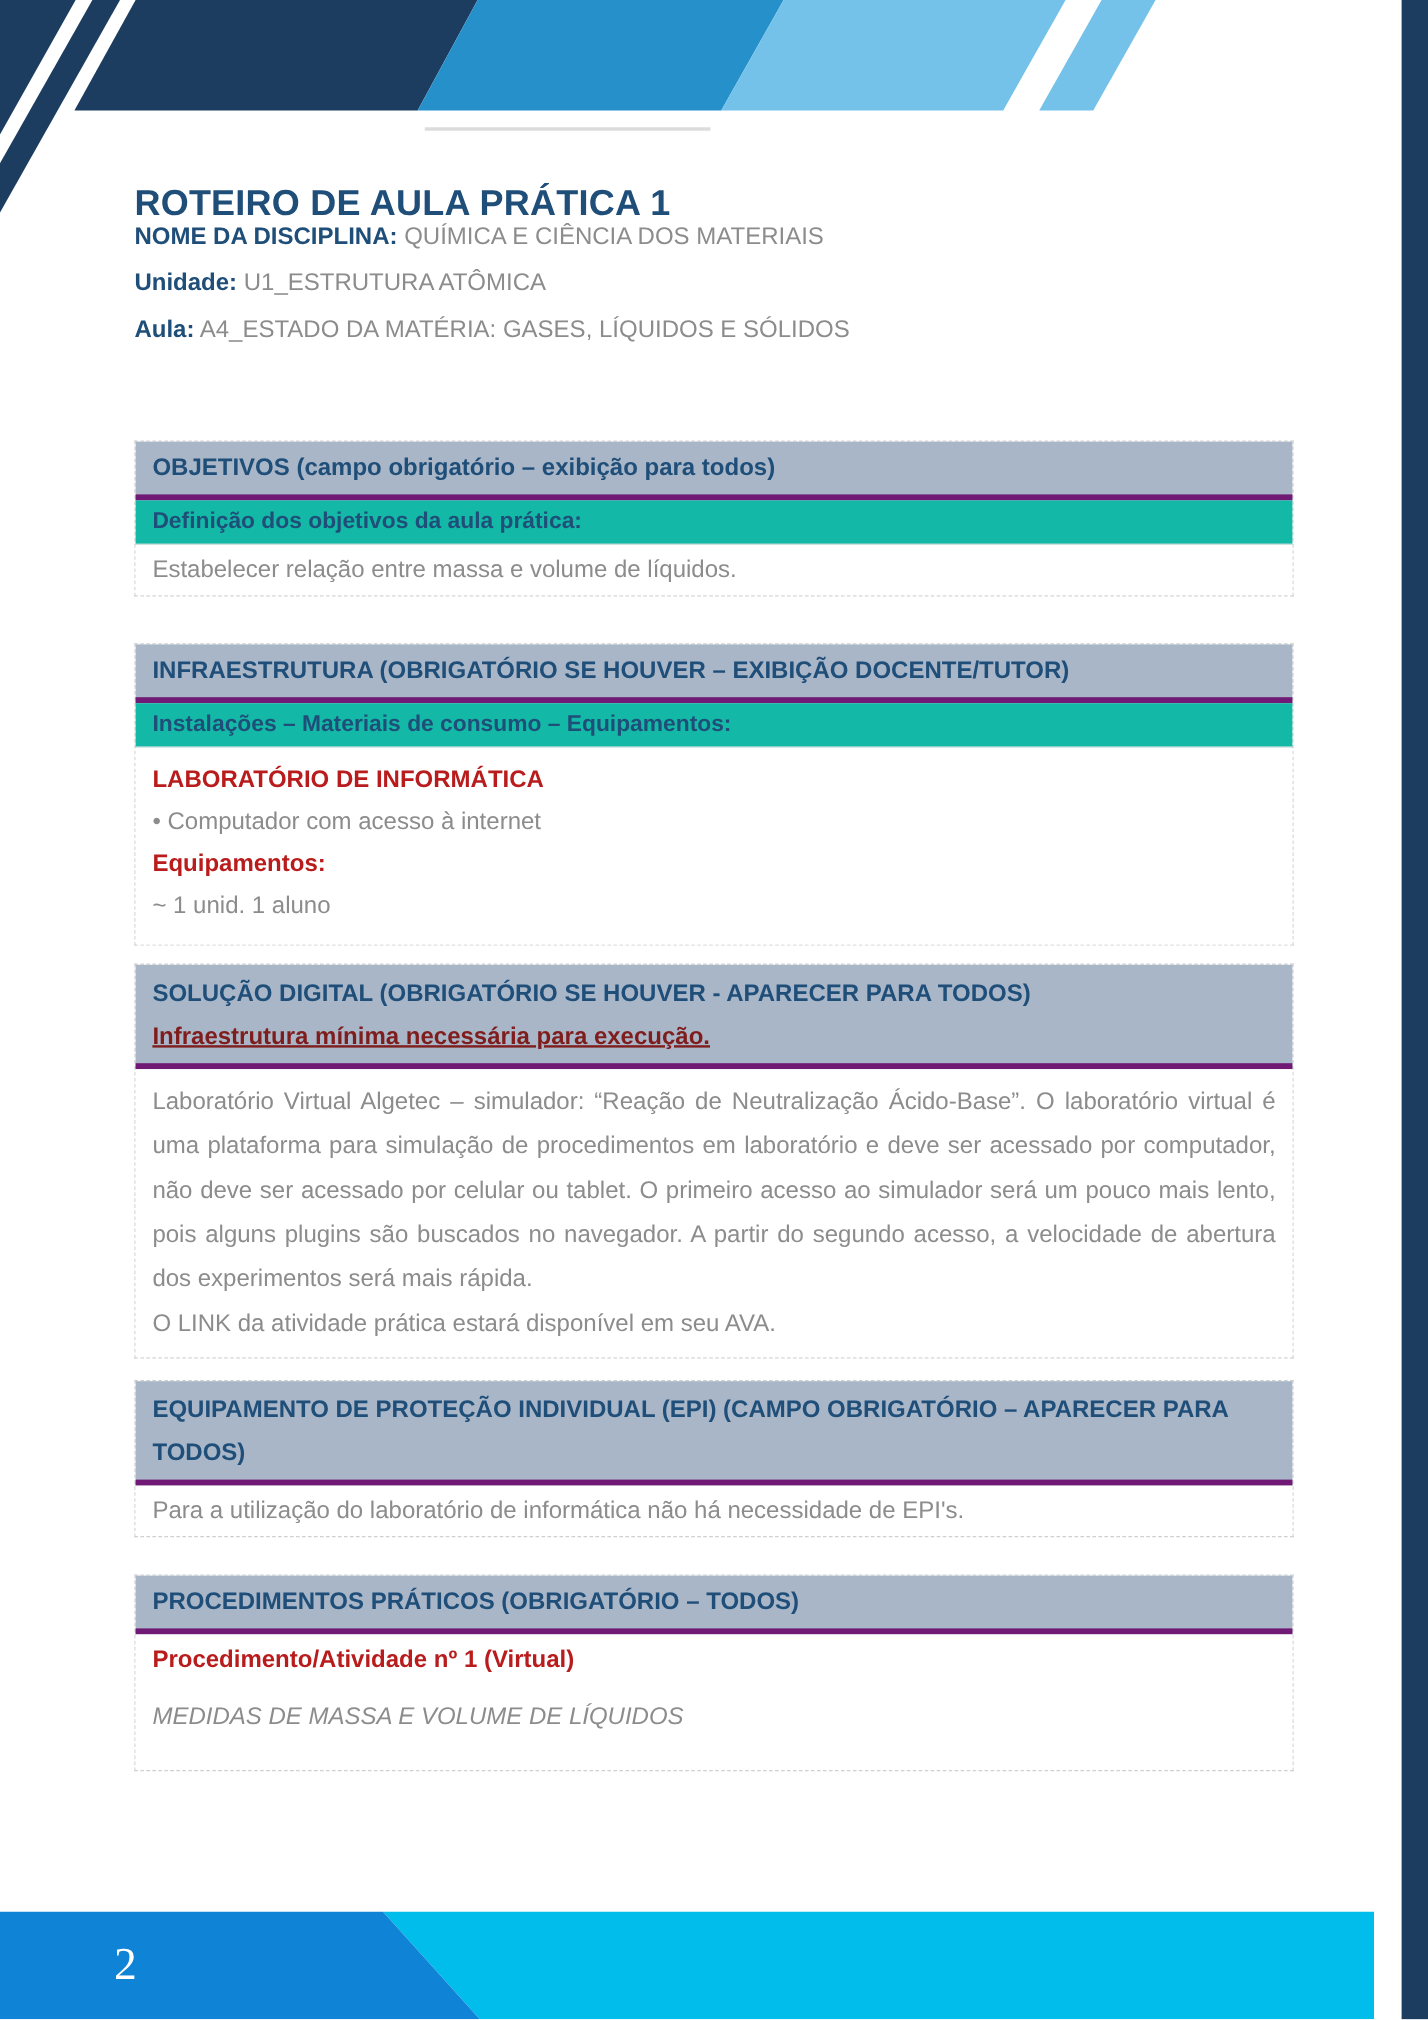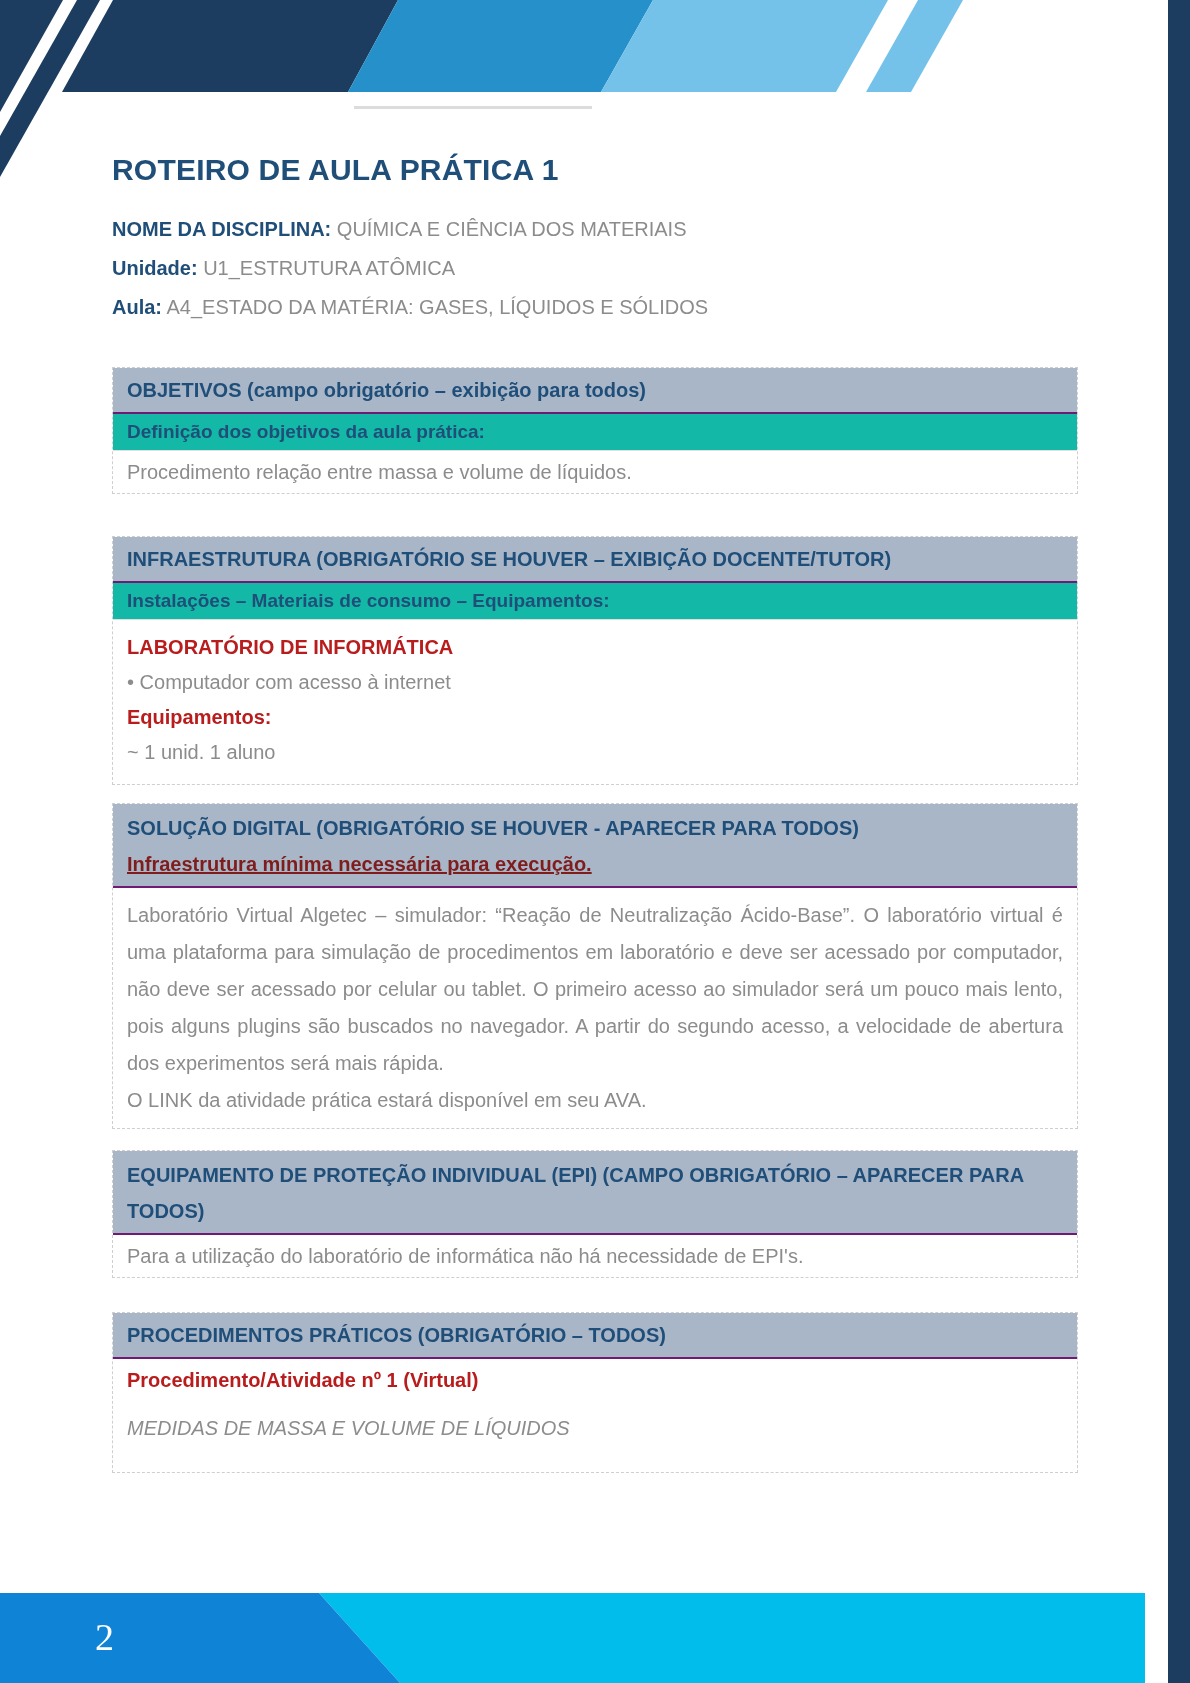--- a/index.html
+++ b/index.html
@@ -30,21 +30,21 @@
   .doc-title {
     position: absolute;
     left: 112px; top: 153px;
     font-size: 30px;
     font-weight: bold;
     color: #1f4e79;
     letter-spacing: 0.2px;
   }
   .meta {
     position: absolute;
-    left: 112px; top: 218px;
+    left: 112px; top: 186px;
     font-size: 20px;
     line-height: 23px;
   }
   .meta-line { margin-bottom: 16px; }
   .meta-label { color: #1f4e79; font-weight: bold; }
   .meta-value { color: #8c8c8c; }
   
   .sec {
     position: absolute;
     left: 112px;
@@ -53,21 +53,21 @@
     border: 1px dashed #cfcfcf;
     background: #ffffff;
   }
   .band {
     background: #a9b6c8;
     color: #1f4e79;
     font-weight: bold;
     font-size: 20px;
     line-height: 24px;
     padding: 10px 14px;
-    border-bottom: 2px solid #701a75;
+    border-bottom: 5px solid #701a75;
   }
   .band.two-line { line-height: 36px; padding: 6px 14px 4px 14px; }
   .band-red-sub {
     display: block;
     color: #7f1d1d;
     text-decoration: underline;
     font-weight: bold;
     font-size: 20px;
   }
   .subrow {
@@ -149,21 +149,21 @@
     </div>
     <div class="meta-line">
       <span class="meta-label">Aula:</span>
       <span class="meta-value">A4_ESTADO DA MATÉRIA: GASES, LÍQUIDOS E SÓLIDOS</span>
     </div>
   </div>
 
   <div class="sec" style="top:367px;">
     <div class="band">OBJETIVOS (campo obrigatório – exibição para todos)</div>
     <div class="subrow">Definição dos objetivos da aula prática:</div>
-    <div class="sec-body" style="min-height:42px;">Procedimento relação entre massa e volume de líquidos.</div>
+    <div class="sec-body" style="min-height:42px;">Estabelecer relação entre massa e volume de líquidos.</div>
   </div>
 
   <div class="sec" style="top:536px;">
     <div class="band">INFRAESTRUTURA (OBRIGATÓRIO SE HOUVER – EXIBIÇÃO DOCENTE/TUTOR)</div>
     <div class="subrow">Instalações – Materiais de consumo – Equipamentos:</div>
     <div class="sec-body" style="min-height:146px;">
       <div class="infra-line navy-bold">LABORATÓRIO DE INFORMÁTICA</div>
       <div class="infra-line gray-line">• Computador com acesso à internet</div>
       <div class="infra-line navy-bold">Equipamentos:</div>
       <div class="infra-line gray-line">~ 1 unid. 1 aluno</div>

